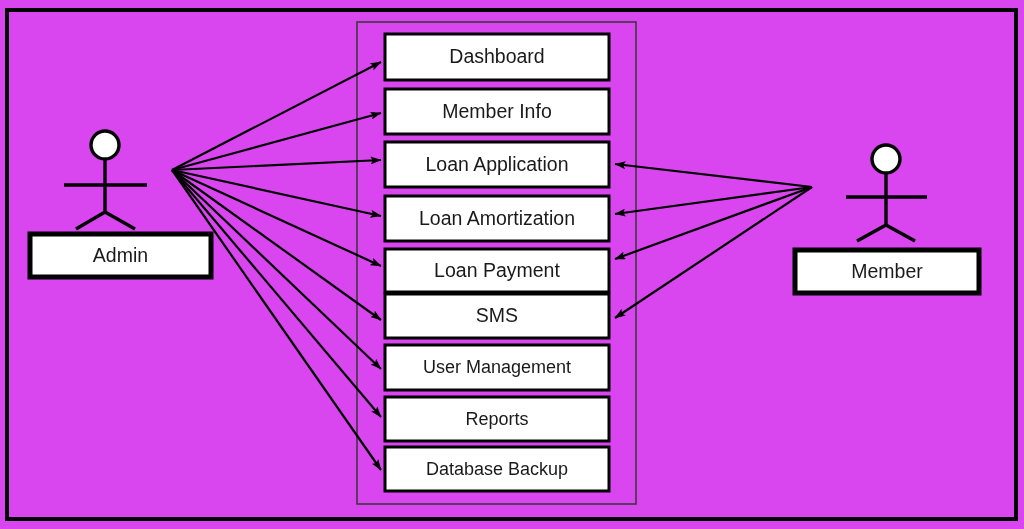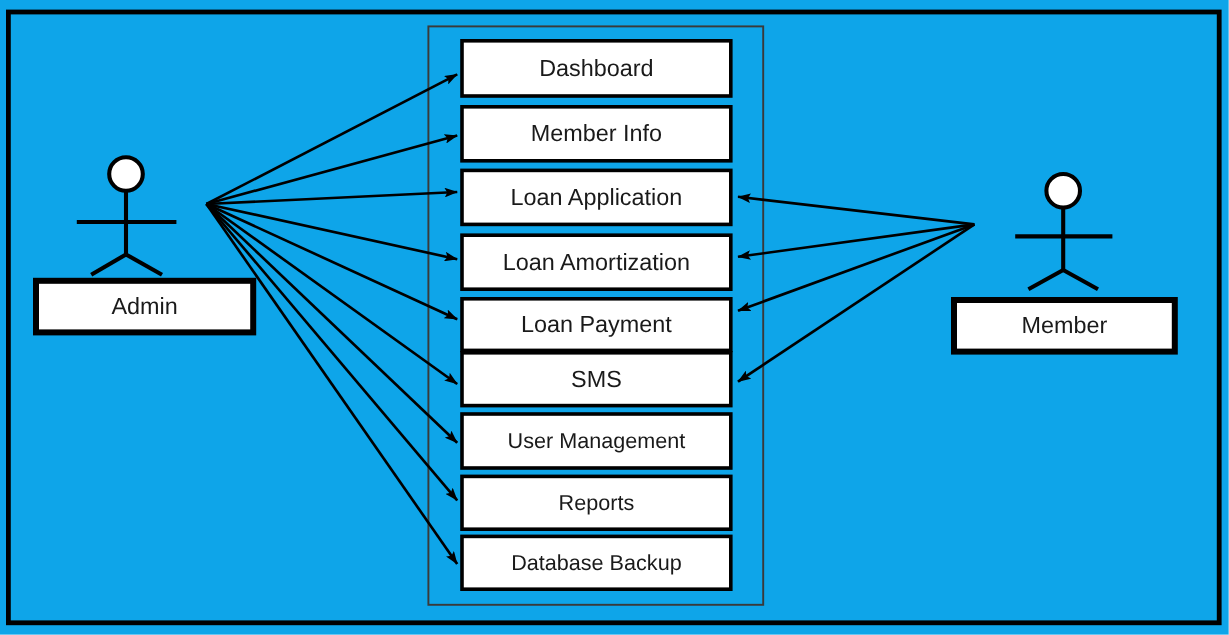--- a/index.html
+++ b/index.html
@@ -7,21 +7,21 @@
     padding: 0;
     background: #ffffff;
   }
   body {
     font-family: "Liberation Sans", sans-serif;
   }
   #canvas {
     position: relative;
     width: 1024px;
     height: 529px;
-    background: #0ea5e9;
+    background: #d946ef;
     overflow: hidden;
   }
   #diagram-svg {
     position: absolute;
     left: 0;
     top: 0;
     width: 1024px;
     height: 529px;
   }
   .uc-label,

